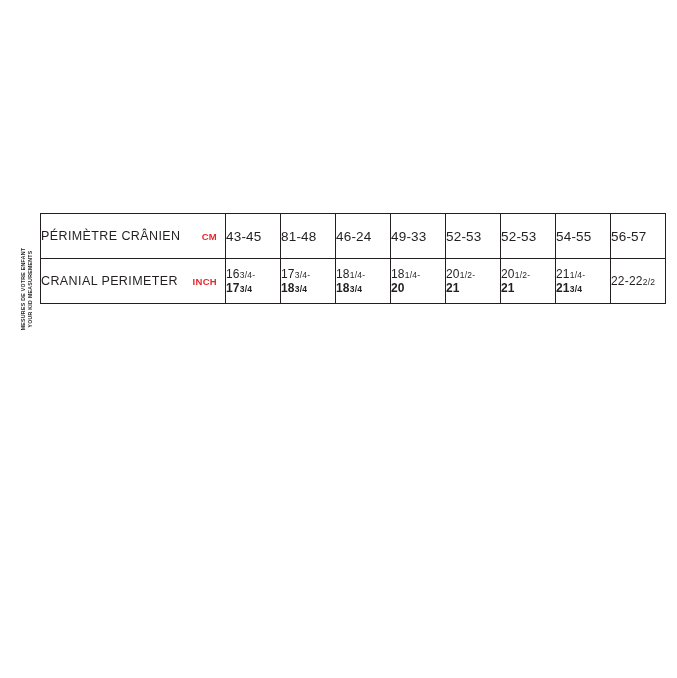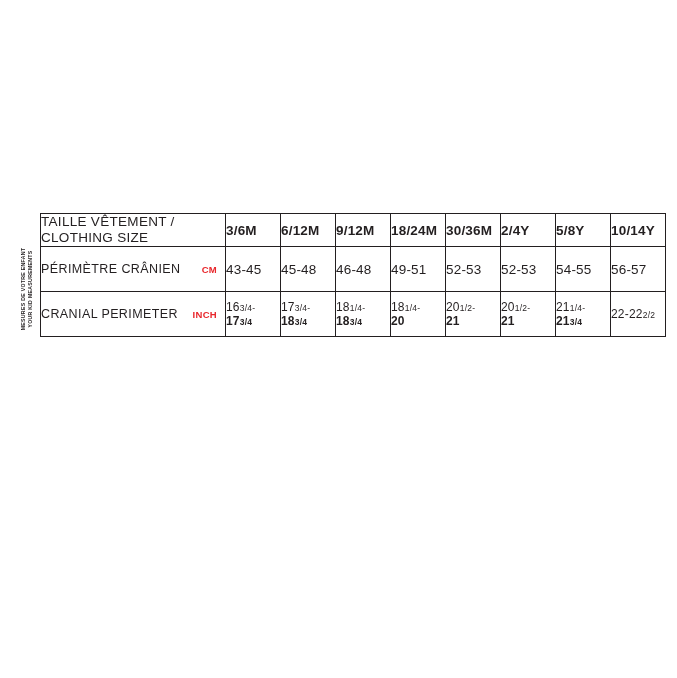--- a/index.html
+++ b/index.html
@@ -134,44 +134,30 @@
       <col class="c-size">
         <col class="c-size">
         <col class="c-size">
         <col class="c-size">
       <col class="c-size">
         <col class="c-size">
         <col class="c-size">
         <col class="c-size">
     </colgroup>
     <tbody>
-      <tr>
-        <td class="hdr-title">
-          <div>TAILLE VÊTEMENT /</div>
-          <div>CLOTHING SIZE</div>
-        </td>
-        <td class="hdr-size">3/6M</td>
-        <td class="hdr-size">6/12M</td>
-        <td class="hdr-size">9/12M</td>
-        <td class="hdr-size">18/24M</td>
-        <td class="hdr-size">30/36M</td>
-        <td class="hdr-size">2/4Y</td>
-        <td class="hdr-size">5/8Y</td>
-        <td class="hdr-size">10/14Y</td>
-      </tr>
 
       <tr>
         <td class="row-label">
           <span>PÉRIMÈTRE CRÂNIEN</span>
           <span class="unit">CM</span>
         </td>
         <td class="cell-val">43-45</td>
-        <td class="cell-val">45-48</td>
-        <td class="cell-val">46-48</td>
-        <td class="cell-val">49-51</td>
+        <td class="cell-val">81-48</td>
+        <td class="cell-val">46-24</td>
+        <td class="cell-val">49-33</td>
         <td class="cell-val">52-53</td>
         <td class="cell-val">52-53</td>
         <td class="cell-val">54-55</td>
         <td class="cell-val">56-57</td>
       </tr>
 
       <tr>
         <td class="row-label">
           <span>CRANIAL PERIMETER</span>
           <span class="unit">INCH</span>

